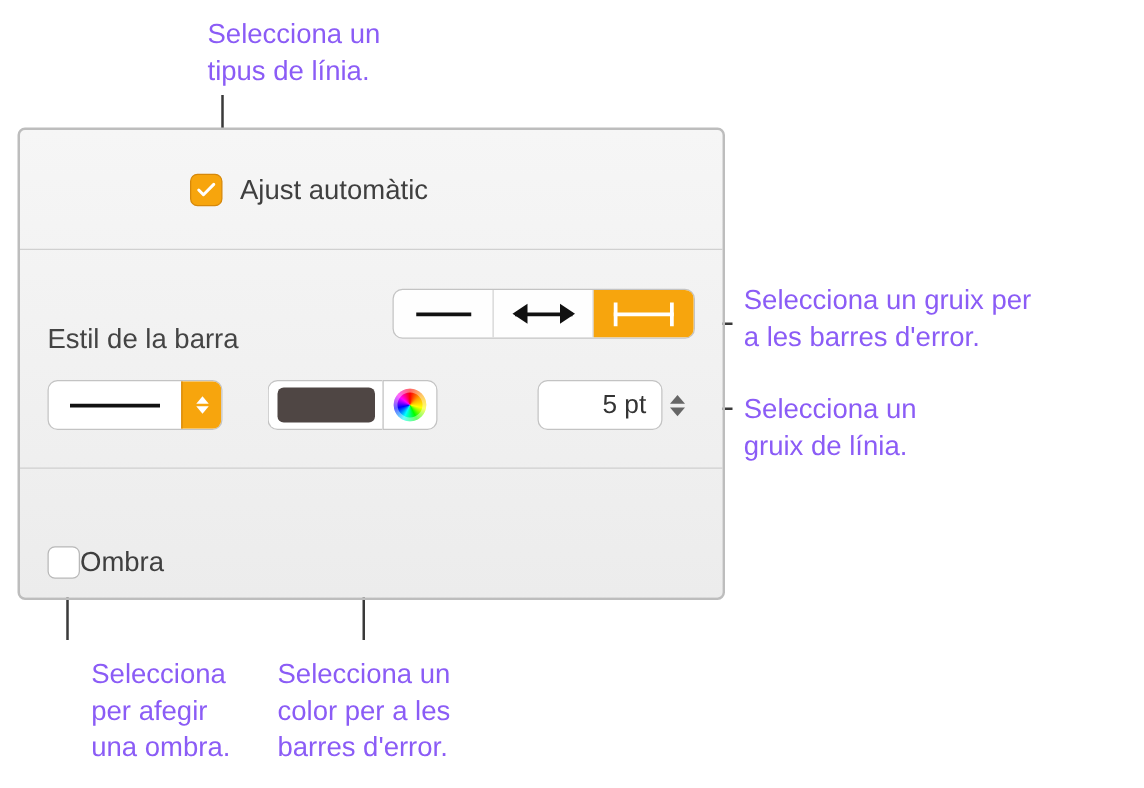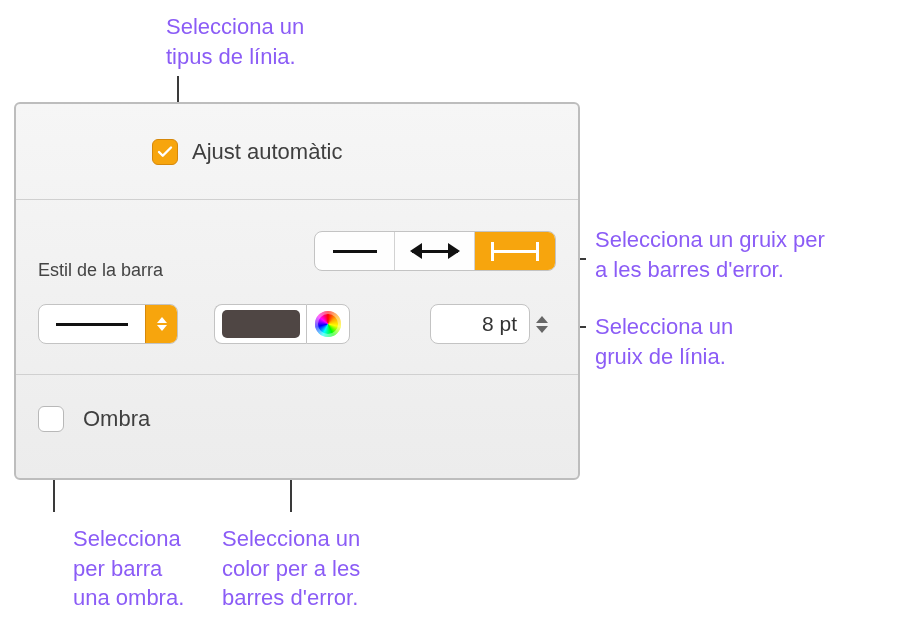--- a/index.html
+++ b/index.html
@@ -75,21 +75,21 @@
     .row-barstyle {
       padding-top: 28px;
       padding-bottom: 28px;
     }
     .barstyle-top {
       display: flex;
       align-items: center;
       height: 46px;
     }
     .barstyle-title {
-      font-size: 18px;
+      font-size: 22px;
       color: #444;
       flex: 1;
       margin-top: 39px;
     }
     .segmented {
       display: flex;
       border: 1px solid #c3c3c3;
       border-radius: 8px;
       overflow: hidden;
       background: #fefefe;
@@ -281,22 +281,22 @@
       width: 0; height: 0;
       border-left: 6px solid transparent;
       border-right: 6px solid transparent;
     }
     .stepper-arrows .tri-up { border-bottom: 7px solid #666; }
     .stepper-arrows .tri-down { border-top: 7px solid #666; }
 
     
     .row-shadow {
       display: flex;
-      align-items: center;
-      gap: 19px;
+      align-items: flex-end;
+      gap: 0;
       height: 88px;
     }
 
     
     .leader {
       position: absolute;
       background: #3a3a3a;
     }
     .leader.h { height: 2px; }
     .leader.v { width: 2px; }
@@ -305,21 +305,21 @@
 </head>
 <body>
 
 <div class="callout" style="left:166px; top:12px; white-space:pre-line">Selecciona un
 tipus de línia.</div>
 <div class="callout" style="left:595px; top:225px; white-space:pre-line">Selecciona un gruix per
 a les barres d'error.</div>
 <div class="callout" style="left:595px; top:312px; white-space:pre-line">Selecciona un
 gruix de línia.</div>
 <div class="callout" style="left:73px; top:524px; white-space:pre-line">Selecciona
-per barra
+per afegir
 una ombra.</div>
 <div class="callout" style="left:222px; top:524px; white-space:pre-line">Selecciona un
 color per a les
 barres d'error.</div>
 
 <div class="leader v" style="left:177px; top:76px; height:228px;"></div>
 
 <div class="leader h" style="left:560px; top:258px; width:26px;"></div>
 
 <div class="leader h" style="left:556px; top:326px; width:30px;"></div>
@@ -366,21 +366,21 @@
       <div class="color-group">
         <div class="color-well">
           <div class="color-chip" style="background:#4f4644"></div>
         </div>
         <div class="color-wheel-btn">
           <div class="color-wheel"></div>
         </div>
       </div>
 
       <div class="stepper-group">
-        <div class="stepper-field">8 pt</div>
+        <div class="stepper-field">5 pt</div>
         <div class="stepper-arrows">
           <span class="tri-up"></span>
           <span class="tri-down"></span>
         </div>
       </div>
     </div>
   </div>
 
   <div class="section row-shadow">
     <span class="checkbox">

